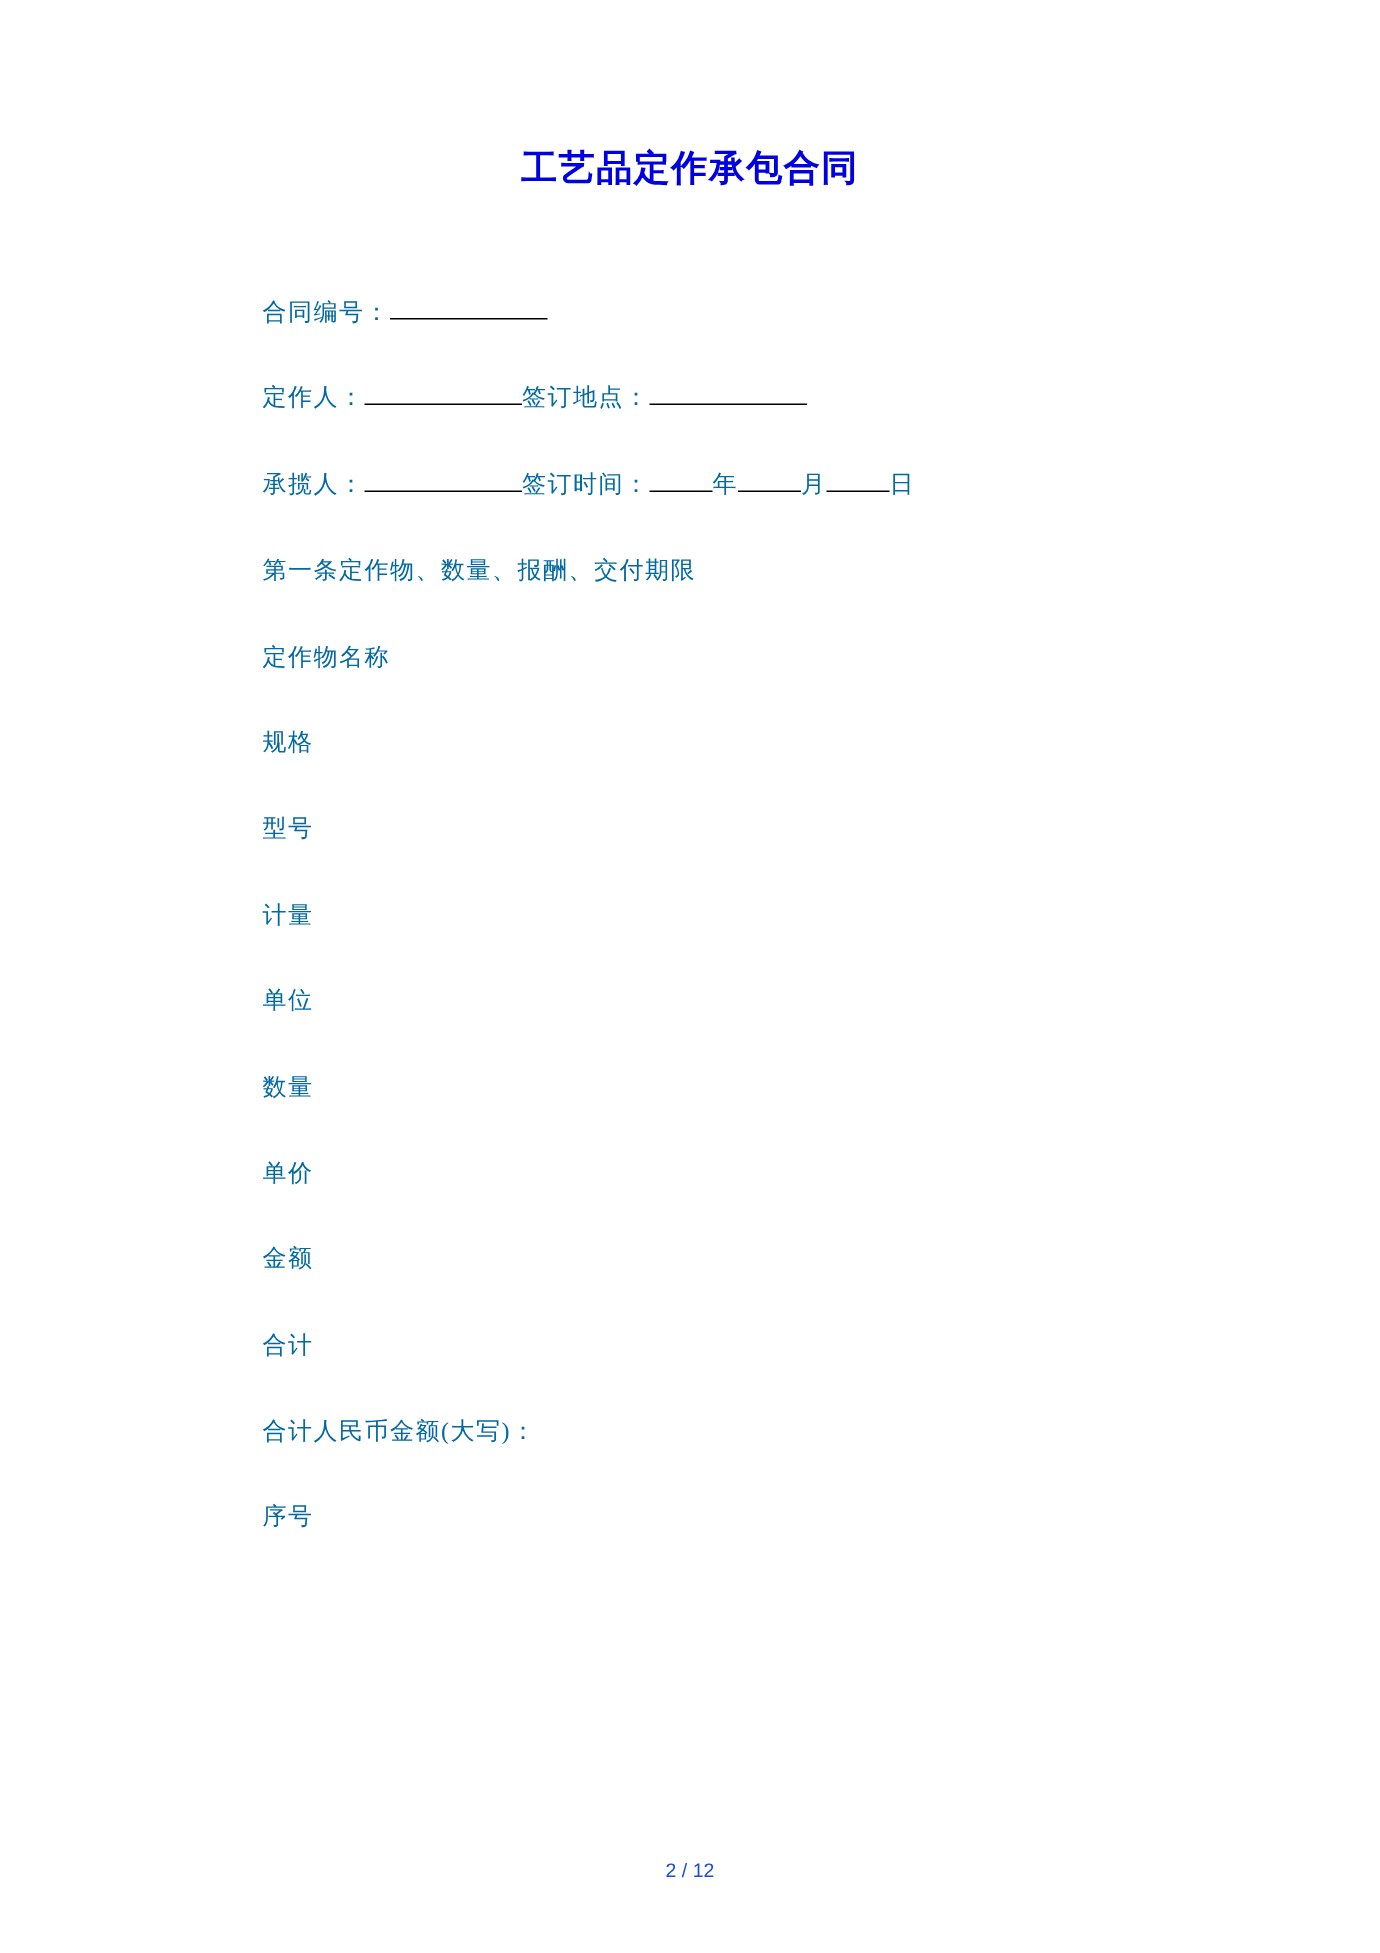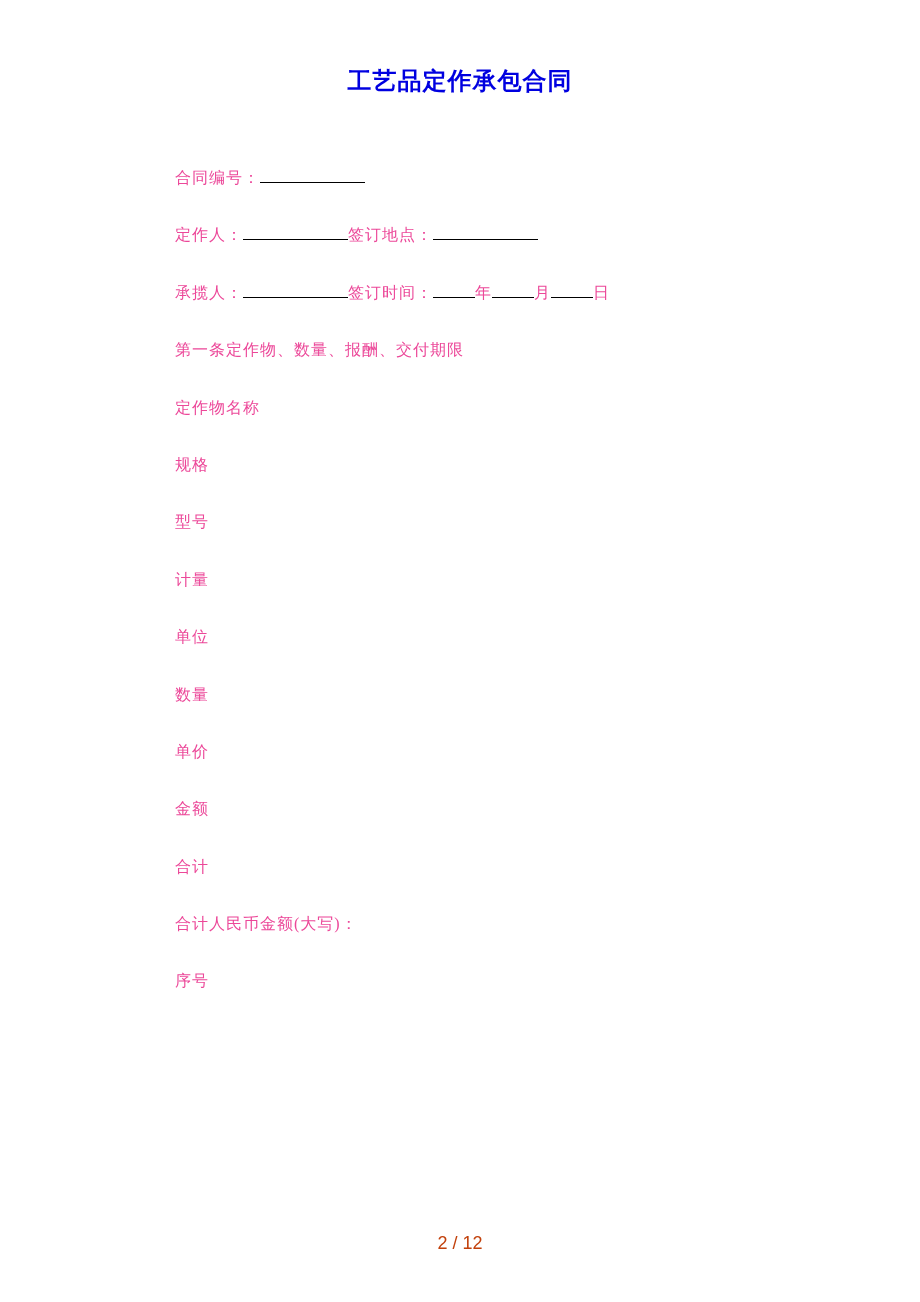--- a/index.html
+++ b/index.html
@@ -8,34 +8,34 @@
       box-sizing: border-box;
     }
     body {
       font-family: "SimSun", "宋体", serif;
       background: #ffffff;
       width: 920px;
       height: 1302px;
       position: relative;
     }
     .page {
-      padding: 65px 175px 0 175px;
+      padding: 96px 175px 0 175px;
     }
     .title {
       text-align: center;
       color: #0000e0;
       font-size: 24px;
       font-weight: bold;
       font-family: "SimSun", "宋体", serif;
       margin-bottom: 70px;
       letter-spacing: 1px;
     }
     .content-line {
       font-size: 16px;
-      color: #ec4899;
+      color: #0369a1;
       margin-bottom: 35px;
       line-height: 1.4;
       letter-spacing: 1px;
     }
     .underline {
       display: inline-block;
       border-bottom: 1px solid #000;
       vertical-align: baseline;
     }
     .u-long {
@@ -43,22 +43,22 @@
     }
     .u-short {
       width: 42px;
     }
     .page-footer {
       position: absolute;
       bottom: 48px;
       left: 0;
       right: 0;
       text-align: center;
-      font-size: 18px;
-      color: #c2410c;
+      font-size: 13px;
+      color: #1d4ed8;
       font-family: Arial, sans-serif;
     }
   </style>
 </head>
 <body>
 
 <div class="page">
   <h1 class="title">工艺品定作承包合同</h1>
 
   <div class="content-line">

